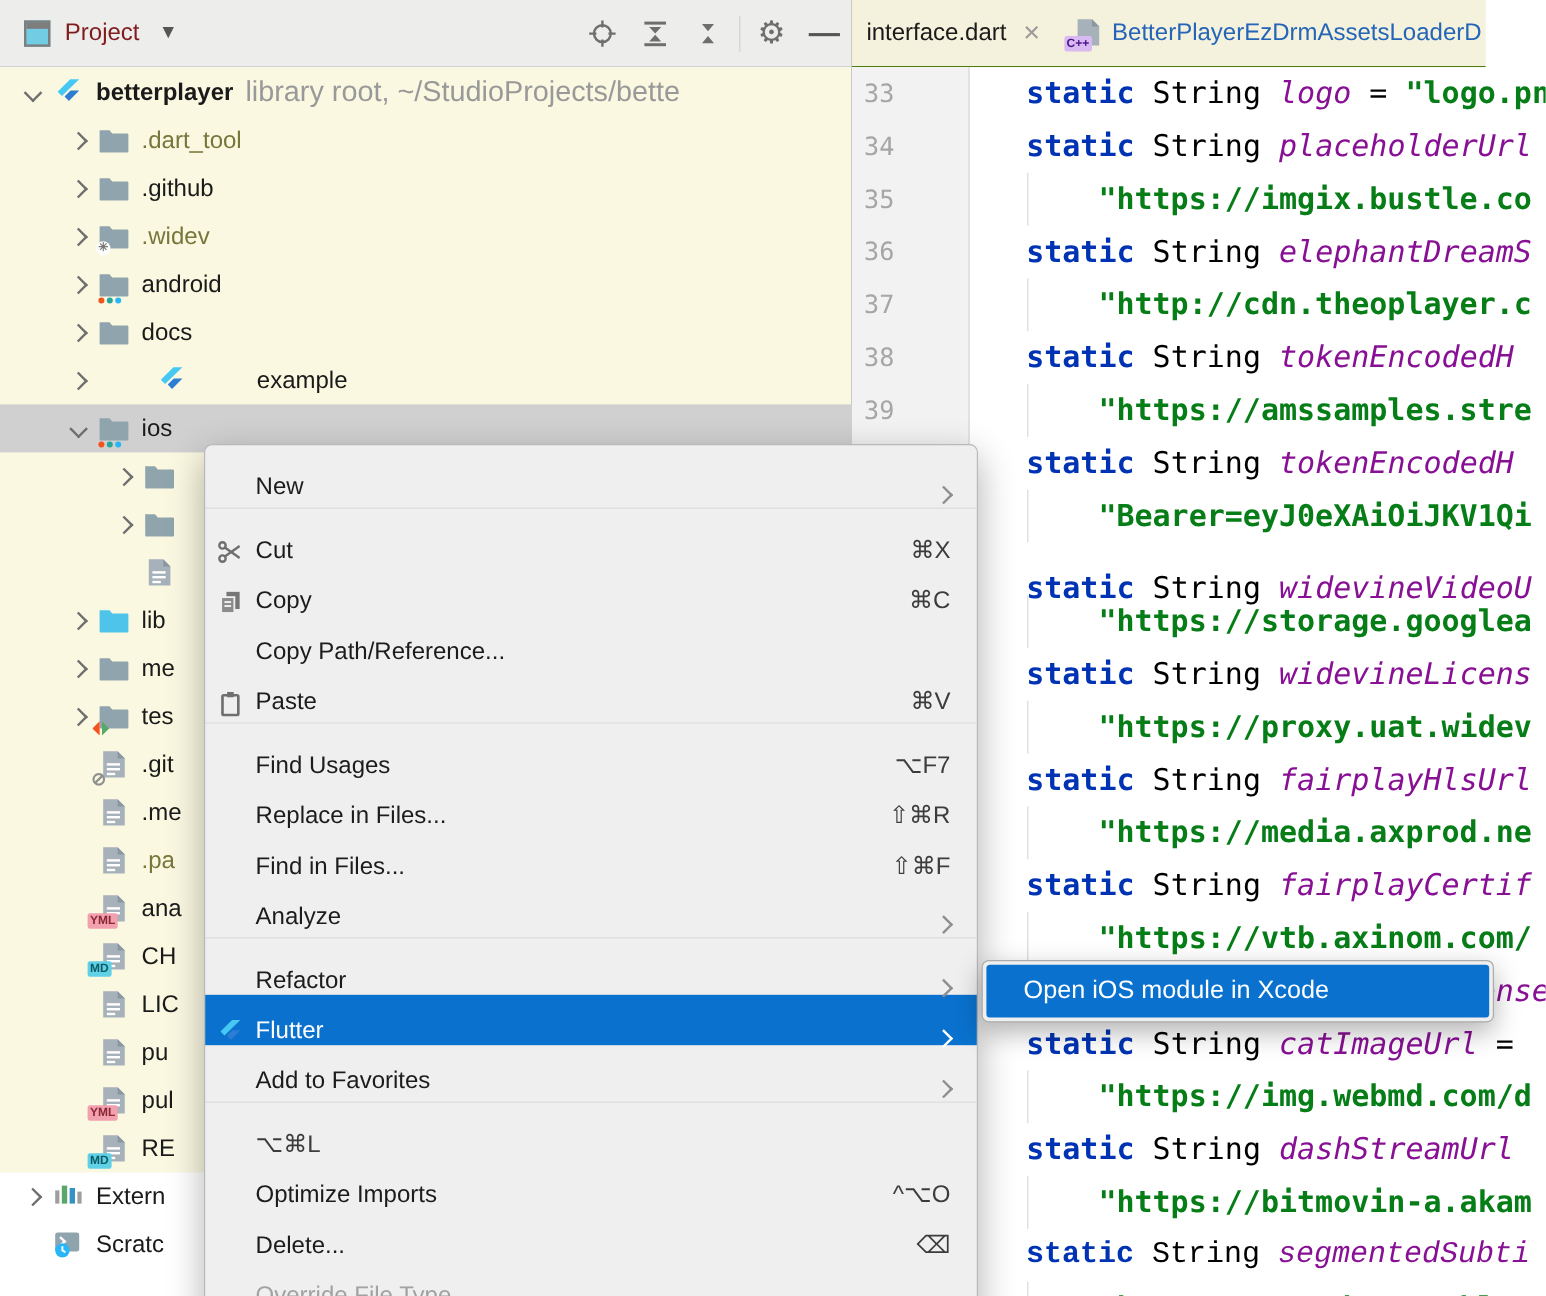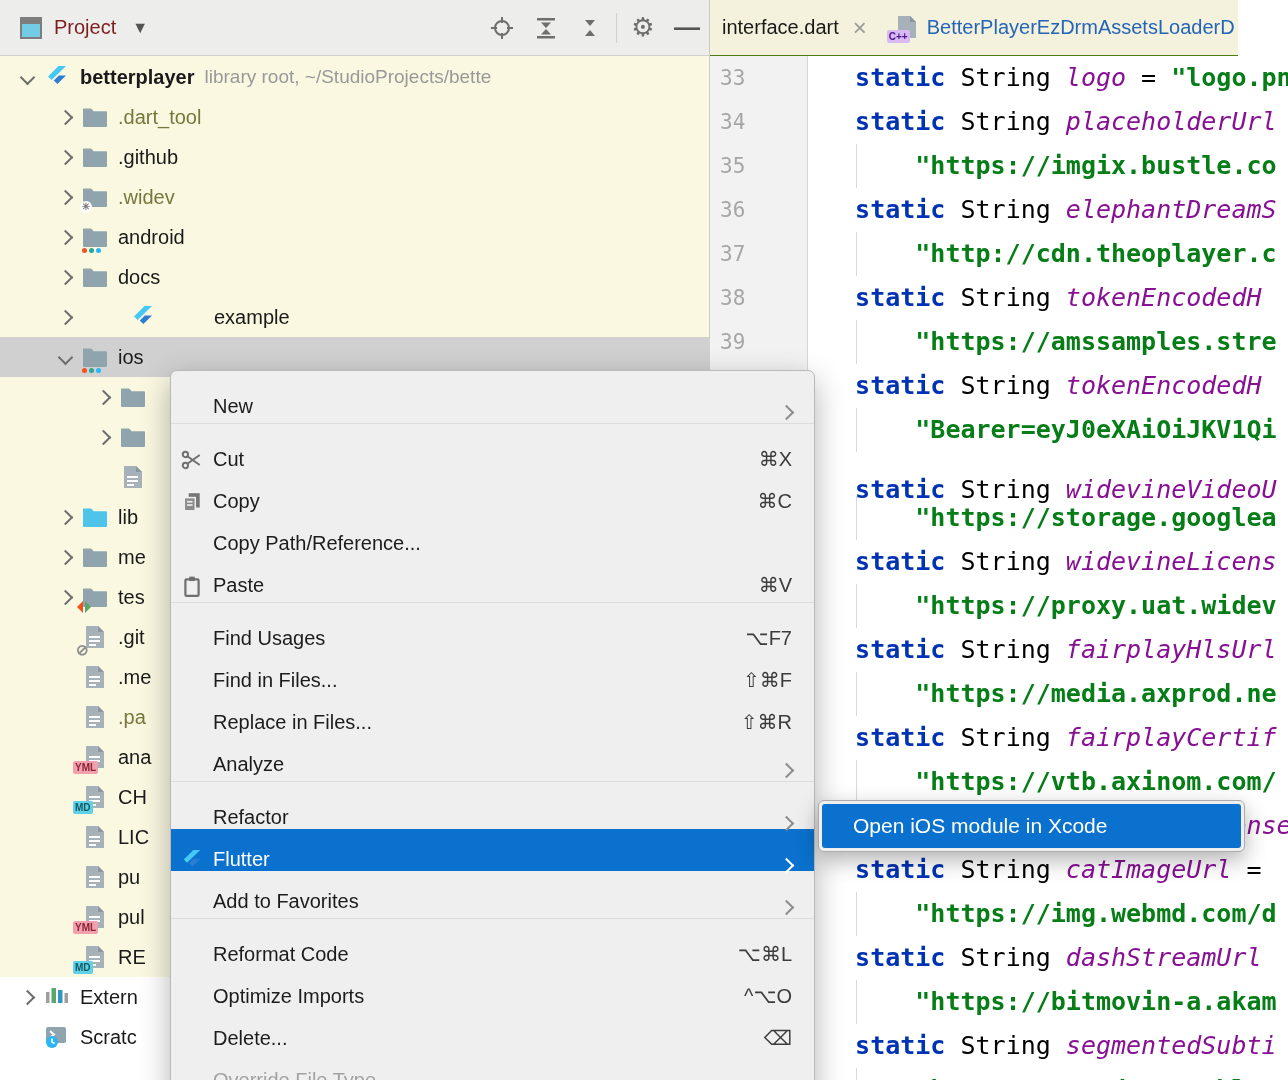--- a/index.html
+++ b/index.html
@@ -20,21 +20,21 @@
   .tree-row{position:absolute;left:0;width:709px;height:40px;display:flex;align-items:center;font-size:20px;color:#1a1a1a;}
   .tree-row.selected{background:var(--sel);}
   .chev{width:9px;height:9px;border-right:2px solid #6e6e6e;border-bottom:2px solid #6e6e6e;display:inline-block;}
   .chev.closed{transform:rotate(-45deg);}
   .chev.open{transform:rotate(45deg);}
   .chev-box{width:30px;display:flex;justify-content:center;flex:0 0 30px;}
   .tree-icon{width:30px;height:26px;position:relative;flex:0 0 30px;display:flex;align-items:center;justify-content:center;}
   .tlabel{margin-left:8px;white-space:nowrap;}
   .tlabel.bold{font-weight:bold;}
   .tlabel.excluded{color:var(--excl);}
-  .tsuffix{color:#999;margin-left:10px;white-space:nowrap;font-size:19px;}
+  .tsuffix{color:#999;margin-left:10px;white-space:nowrap;font-size:24px;}
   .badge{position:absolute;left:-7px;bottom:-4px;font-size:10px;font-weight:bold;padding:0 2px;border-radius:2px;line-height:13px;font-family:"Liberation Sans",sans-serif;}
   .dots{position:absolute;left:2px;bottom:-3px;display:flex;gap:2px;}
   .dots i{width:5px;height:5px;border-radius:50%;display:block;}
   
   #tabbar{position:absolute;left:710px;top:0;width:528px;height:55px;background:var(--cream);border-bottom:1px solid #4d7c0f;display:flex;align-items:center;}
   .tab{display:flex;align-items:center;height:100%;padding:0 12px;}
   .tab-label{font-size:20px;color:#1a1a1a;white-space:nowrap;}
   .tab-close{color:#9a9a9a;font-size:24px;margin-left:14px;}
   .tab2 .tab-label{color:var(--modtab);}
   .tab-sep{width:1px;height:34px;background:#ddd9c4;}
@@ -498,21 +498,21 @@
       <div class="cline" style="top: 528px;"><span class="guide"></span><span>      </span><span class="st">"https://proxy.uat.widev</span></div>
       <div class="cline" style="top: 572px;"><span>  </span><span class="kw">static</span><span> String </span><span class="vr">fairplayHlsUrl</span></div>
       <div class="cline" style="top: 616px;"><span class="guide"></span><span>      </span><span class="st">"https://media.axprod.ne</span></div>
       <div class="cline" style="top: 660px;"><span>  </span><span class="kw">static</span><span> String </span><span class="vr">fairplayCertif</span></div>
       <div class="cline" style="top: 704px;"><span class="guide"></span><span>      </span><span class="st">"https://vtb.axinom.com/</span></div>
       <div class="cline" style="top: 748px;"><span>  </span><span class="kw">static</span><span> String </span><span class="vr">fairplayLicenseUrl</span></div>
       <div class="cline" style="top: 792px;"><span>  </span><span class="kw">static</span><span> String </span><span class="vr">catImageUrl</span><span> =</span></div>
       <div class="cline" style="top: 836px;"><span class="guide"></span><span>      </span><span class="st">"https://img.webmd.com/d</span></div>
       <div class="cline" style="top: 880px;"><span>  </span><span class="kw">static</span><span> String </span><span class="vr">dashStreamUrl</span></div>
       <div class="cline" style="top: 924px;"><span class="guide"></span><span>      </span><span class="st">"https://bitmovin-a.akam</span></div>
-      <div class="cline" style="top: 968px;"><span>  </span><span class="kw">static</span><span> String </span><span class="vr">segmentedSubti</span></div>
+      <div class="cline" style="top: 968px; font-family: Liberation Mono, monospace;"><span>  </span><span class="kw">static</span><span> String </span><span class="vr">segmentedSubti</span></div>
       <div class="cline" style="top: 1012px;"><span class="guide"></span><span>      </span><span class="st">"https://eng.demo.cabl</span></div>
     </div>
 </div>
 
 <div id="context-menu">
     <div class="menu-item">
       <span class="mi-icon"></span>
       <span class="mi-label">New</span>
       <span class="mi-right">
         <span class="mchev"></span>
@@ -559,27 +559,27 @@
       <span class="mi-right">⌘V</span>
     </div>
     <div class="menu-sep"></div>
     <div class="menu-item">
       <span class="mi-icon"></span>
       <span class="mi-label">Find Usages</span>
       <span class="mi-right">⌥F7</span>
     </div>
     <div class="menu-item">
       <span class="mi-icon"></span>
+      <span class="mi-label">Replace in Files...</span>
+      <span class="mi-right">⇧⌘R</span>
+    </div>
+    <div class="menu-item">
+      <span class="mi-icon"></span>
       <span class="mi-label">Find in Files...</span>
       <span class="mi-right">⇧⌘F</span>
-    </div>
-    <div class="menu-item">
-      <span class="mi-icon"></span>
-      <span class="mi-label">Replace in Files...</span>
-      <span class="mi-right">⇧⌘R</span>
     </div>
     <div class="menu-item">
       <span class="mi-icon"></span>
       <span class="mi-label">Analyze</span>
       <span class="mi-right">
         <span class="mchev"></span>
       </span>
     </div>
     <div class="menu-sep"></div>
     <div class="menu-item">
@@ -607,21 +607,20 @@
     <div class="menu-item">
       <span class="mi-icon"></span>
       <span class="mi-label">Add to Favorites</span>
       <span class="mi-right">
         <span class="mchev"></span>
       </span>
     </div>
     <div class="menu-sep"></div>
     <div class="menu-item">
       <span class="mi-icon"></span>
-      <span class="mi-label">Reformat Code</span>
       <span class="mi-right">⌥⌘L</span>
     </div>
     <div class="menu-item">
       <span class="mi-icon"></span>
       <span class="mi-label">Optimize Imports</span>
       <span class="mi-right">^⌥O</span>
     </div>
     <div class="menu-item">
       <span class="mi-icon"></span>
       <span class="mi-label">Delete...</span>

